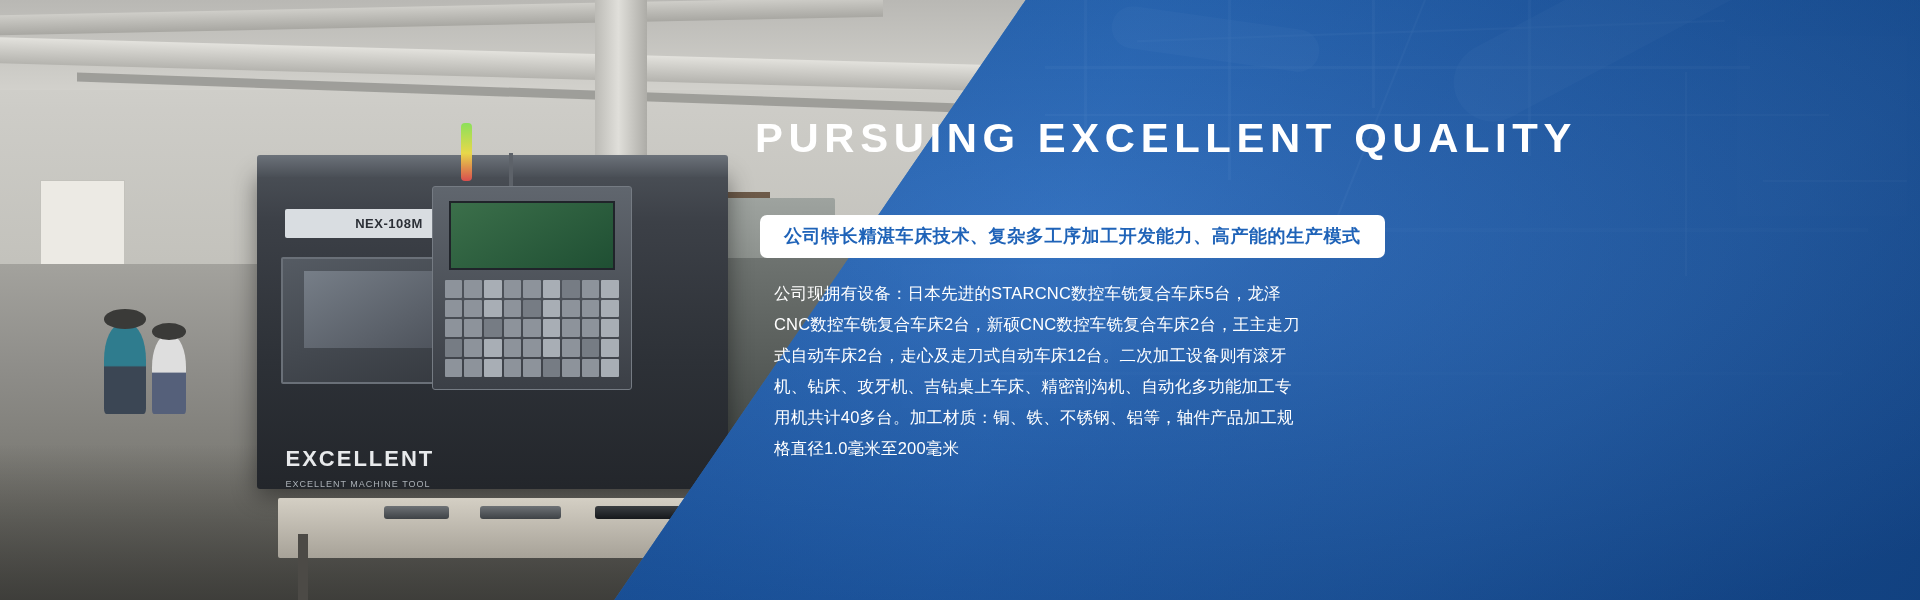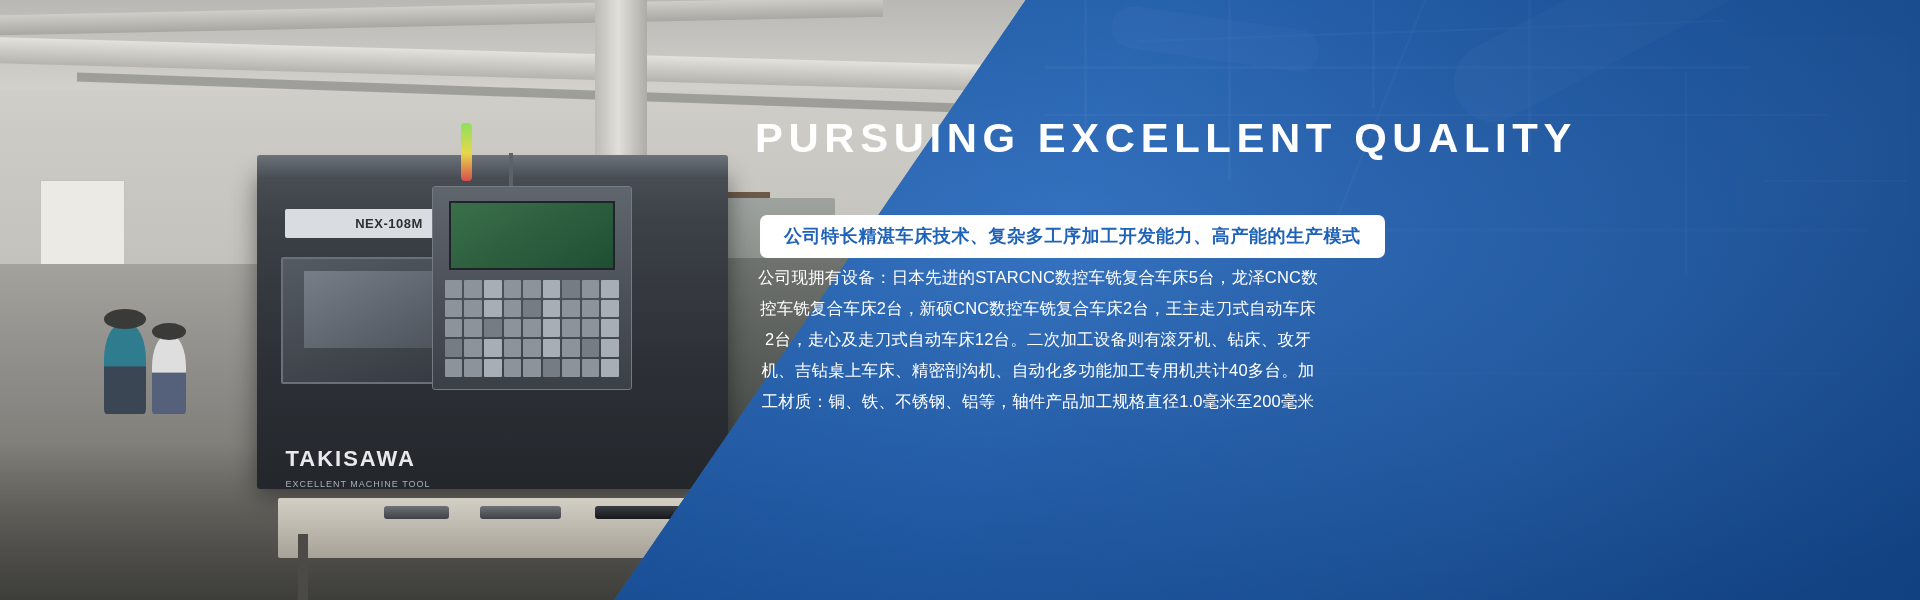--- a/index.html
+++ b/index.html
@@ -116,21 +116,21 @@
     position:absolute;left:5px;top:215px;
     background:#ffffff;border-radius:7px;
     padding:9px 24px 10px 24px;
     display:inline-block;
   }
   .subbox span{font-size:18px;color:#1f63b8;letter-spacing:.6px;white-space:nowrap;font-weight:700;}
   .body{
     position:absolute;left:3px;top:262px;width:560px;
     color:#ffffff;font-size:16.5px;line-height:31px;letter-spacing:.2px;
   }
-  .body p{margin:0;text-align:center;}
+  .body p{margin:16px;}
 </style>
 </head>
 <body>
 
 <div class="stage">
 
   <div class="photo-left">
     <div class="pl-wall"></div>
     <div class="pl-ceil"></div>
     <div class="pl-beam2"></div>
@@ -156,21 +156,21 @@
     <div class="cnc">
       <div class="cnc-top"></div>
       <div class="cnc-plate">
         <span>NEX-108M</span>
       </div>
       <div class="cnc-door">
         <div class="cnc-glass"></div>
         <div class="cnc-handle"></div>
       </div>
       <div class="cnc-brand">
-        <span>TAKISAWA</span>
+        <span>EXCELLENT</span>
       </div>
       <div class="cnc-sub">EXCELLENT MACHINE TOOL</div>
     </div>
 
     <div class="lamp-pole"></div>
     <div class="lamp"></div>
 
     <div class="panel">
       <div class="panel-screen"></div>
       <div class="panel-keys">

